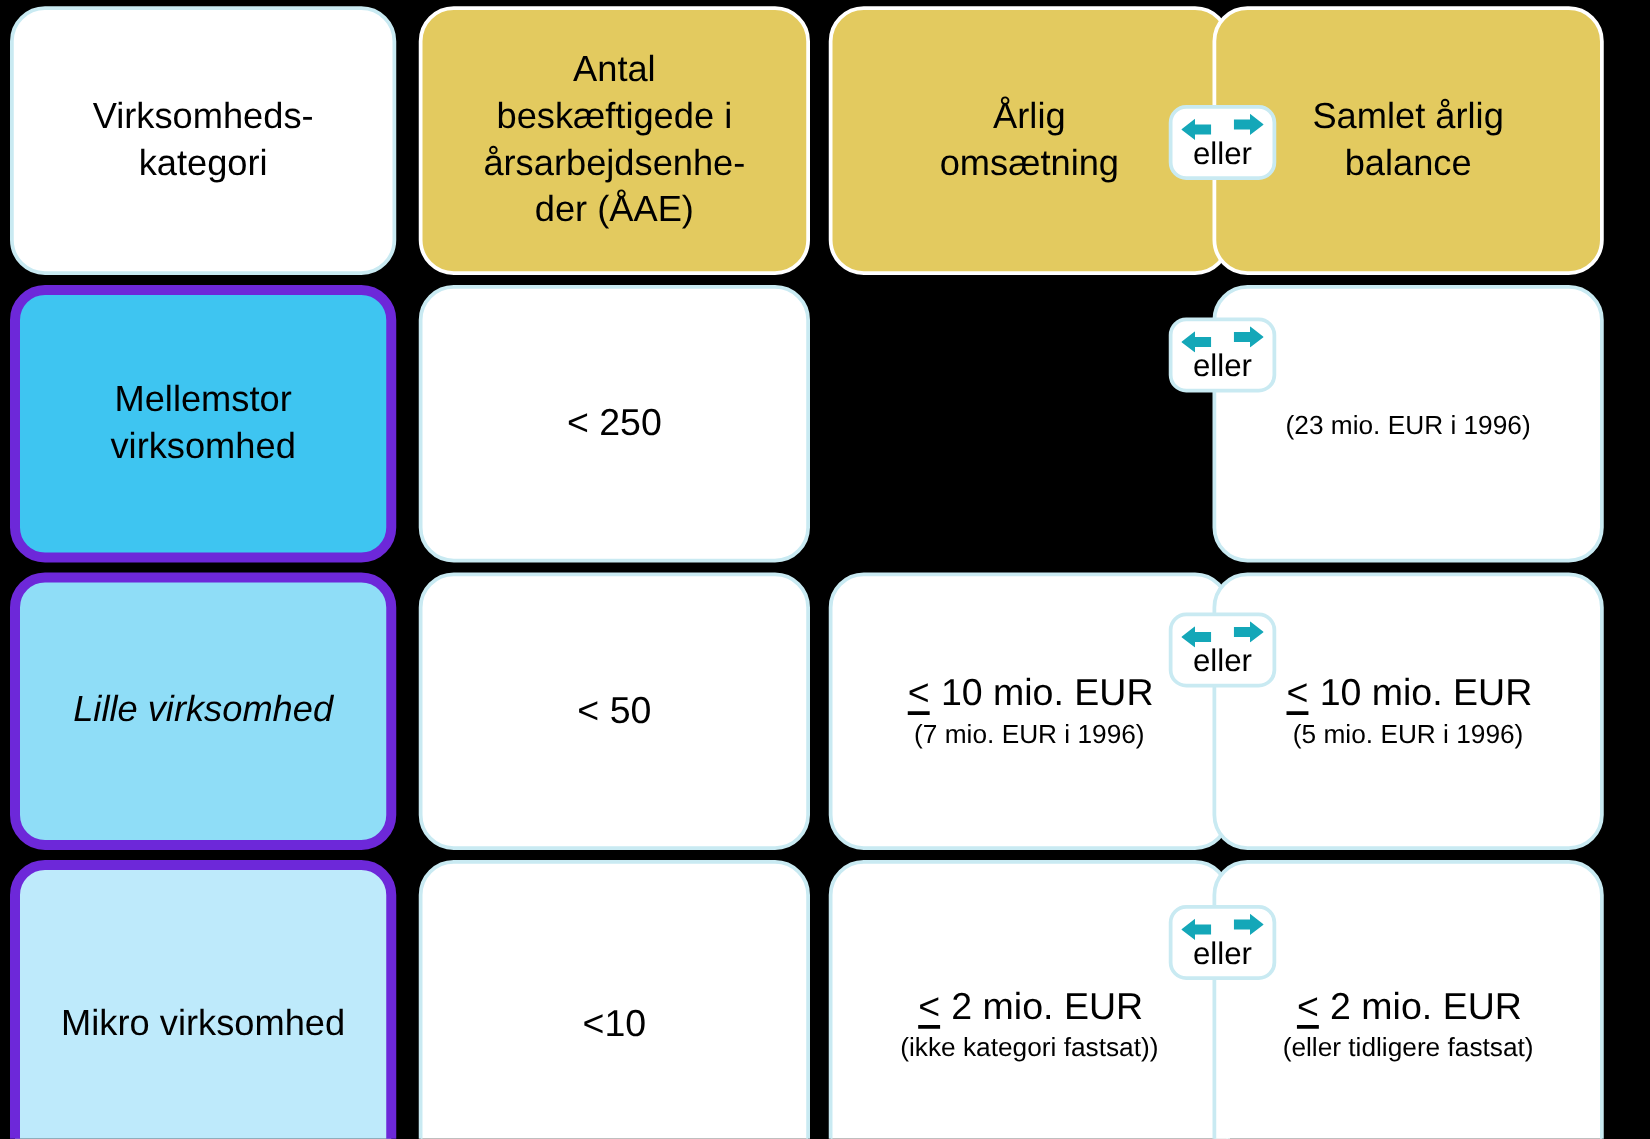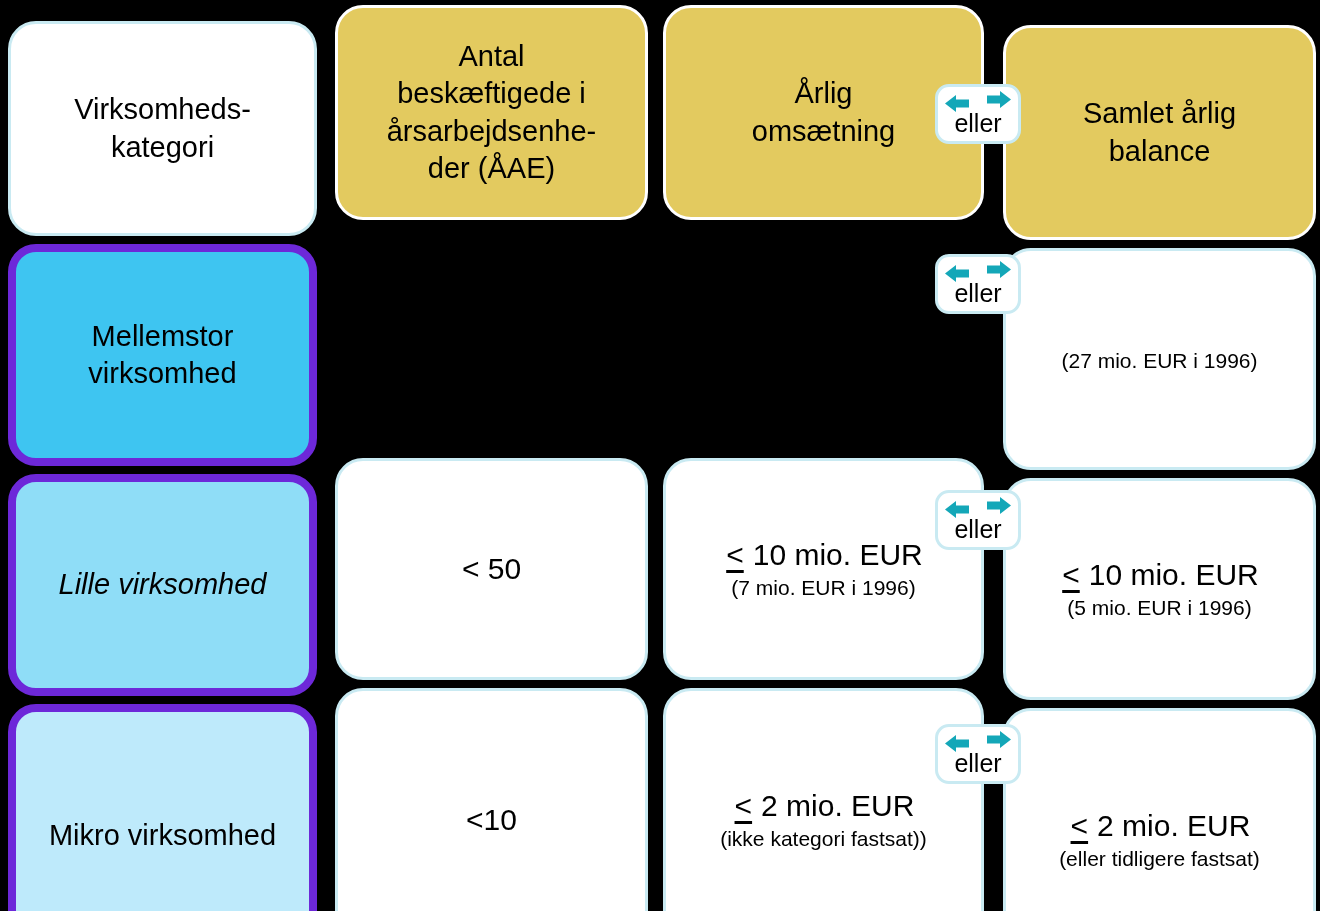--- a/index.html
+++ b/index.html
@@ -44,24 +44,24 @@
   .cell.yellow{
     background:var(--header-yellow);
     border:3px solid #ffffff;
   }
   .cell.cat{border:8px solid #6d28d9;}
   .cat0{background:var(--row-medium-blue);}
   .cat1{background:var(--row-small-blue);font-style:italic;}
   .cat2{background:var(--row-micro-blue);}
 
   
-  .c1{left:8px;width:309px;margin-top:16px;}
+  .c1{left:8px;width:309px;}
   .c2{left:335px;width:313px;}
   .c3{left:663px;width:321px;}
-  .c4{left:1003px;width:313px;margin-top:20px;}
+  .c4{left:970px;width:313px;}
   
   .hr{top:5px;height:215px;}
   .r0{top:228px;height:222px;}
   .r1{top:458px;height:222px;}
   .r2{top:688px;height:264px;}
 
   .pre{white-space:pre-line;}
   .htxt{font-size:29px;line-height:1.28;}
   .cattxt{font-size:29px;line-height:1.28;}
   .val{font-size:30px;line-height:1.15;}
@@ -126,22 +126,25 @@
   </div>
   <div class="cell yellow c4 hr">
     <div class="htxt pre">Samlet årlig
 balance</div>
   </div>
 
   <div class="cell cat cat0 c1 r0">
     <div class="cattxt pre">Mellemstor
 virksomhed</div>
   </div>
+  <div class="cell white c2 r0">
+    <div class="val">&lt; 250</div>
+  </div>
   <div class="cell white c4 r0">
-    <div class="note">(27 mio. EUR  i 1996)</div>
+    <div class="note">(23 mio. EUR  i 1996)</div>
   </div>
 
   <div class="cell cat cat1 c1 r1">
     <div class="cattxt pre">Lille virksomhed</div>
   </div>
   <div class="cell white c2 r1">
     <div class="val">&lt; 50</div>
   </div>
   <div class="cell white c3 r1">
     <div class="val"><span class="le">&lt;</span><span>10 mio. EUR</span></div>

